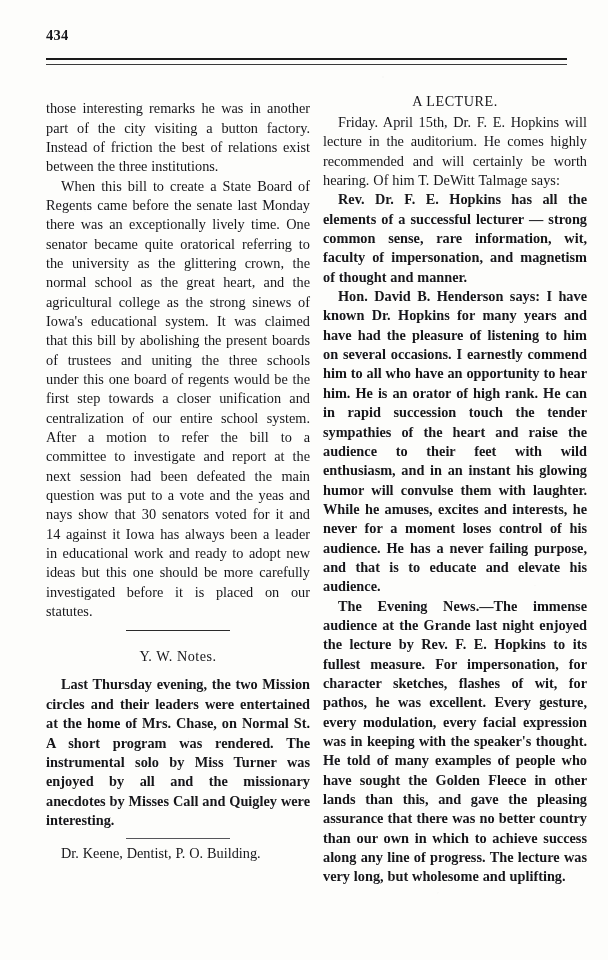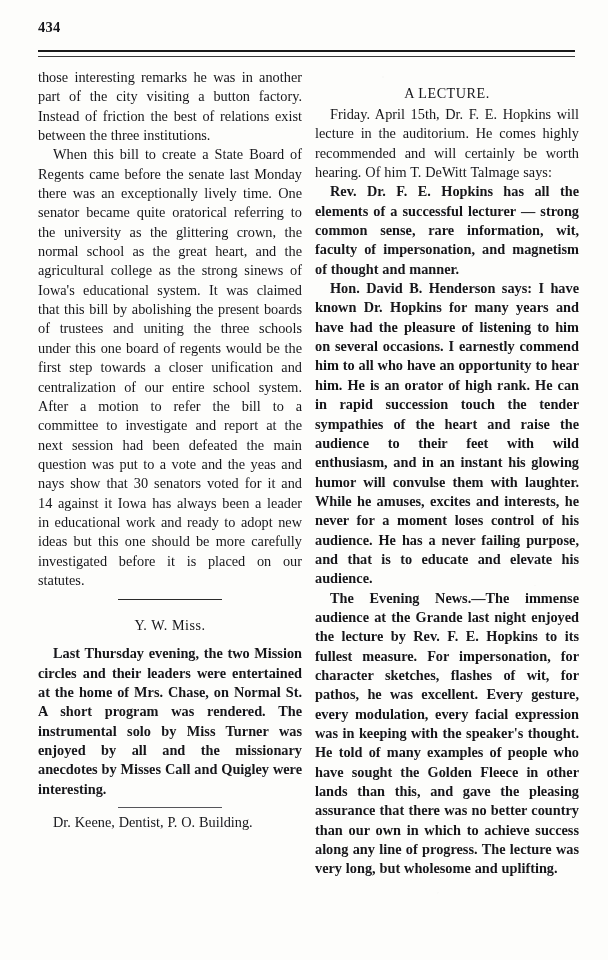--- a/index.html
+++ b/index.html
@@ -20,21 +20,21 @@
   .page {
     position: absolute;
     inset: 0;
     background:
       radial-gradient(circle at 14% 22%, rgba(0,0,0,0.018) 0 1px, transparent 1px),
       radial-gradient(circle at 63% 8%, rgba(0,0,0,0.015) 0 1px, transparent 1px),
       radial-gradient(circle at 88% 61%, rgba(0,0,0,0.015) 0 1px, transparent 1px),
       radial-gradient(circle at 31% 77%, rgba(0,0,0,0.014) 0 1px, transparent 1px),
       radial-gradient(circle at 72% 93%, rgba(0,0,0,0.013) 0 1px, transparent 1px),
       linear-gradient(#fdfdfb, #fdfdfb);
-    padding: 0;
+    padding: 8px;
   }
 
   
   .masthead {
     position: relative;
     height: 34px;
     margin: 14px 33px 0 38px;
   }
   .folio {
     position: absolute;
@@ -55,21 +55,21 @@
     margin: 2px 33px 0 38px;
     height: 4px;
     border-top: 2px solid #1a1a1a;
     border-bottom: 1px solid #3a3a3a;
   }
 
   
   .columns {
     display: flex;
     margin: 11px 33px 0 38px;
-    align-items: flex-start;
+    align-items: center;
   }
   .col {
     width: 264px;
     flex: 0 0 264px;
   }
   .gutter {
     flex: 0 0 13px;
   }
 
   .sec-head {
@@ -126,21 +126,21 @@
   <div class="columns">
 
     <div class="col">
 
       <p class="body">those interesting remarks he was in another part of the city visiting a button factory.  Instead of friction the best of relations exist between the three institutions.</p>
 
       <p class="body indent">When this bill to create a State Board of Regents came before the senate last Monday there was an exceptionally lively time.  One senator became quite oratorical referring to the university as the glittering crown, the normal school as the great heart, and the agricultural college as the strong sinews of Iowa's educational system.  It was claimed that this bill by abolishing the present boards of trustees and uniting the three schools under this one board of regents would be the first step towards a closer unification and centralization of our entire school system.  After a motion to refer the bill to a committee to investigate and report at the next session had been defeated the main question was put to a vote and the yeas and nays show that 30 senators voted for it and 14 against it  Iowa has always been a leader in educational work and ready to adopt new ideas but this one should be more carefully investigated before it is placed on our statutes.</p>
 
       <div class="short-rule"></div>
 
-      <div class="sec-head">Y. W. Miss.</div>
+      <div class="sec-head">Y. W. Notes.</div>
 
 
       <p class="body indent gap">Last Thursday evening, the two Mission circles and their leaders were entertained at the home of Mrs. Chase, on Normal St.  A short program was rendered.  The instrumental solo by Miss Turner was enjoyed by all and the missionary anecdotes by Misses Call and Quigley were interesting.</p>
 
       <div class="short-rule thin"></div>
 
       <p class="body indent">Dr. Keene, Dentist, P. O. Building.</p>
     </div>
 
     <div class="gutter"></div>

